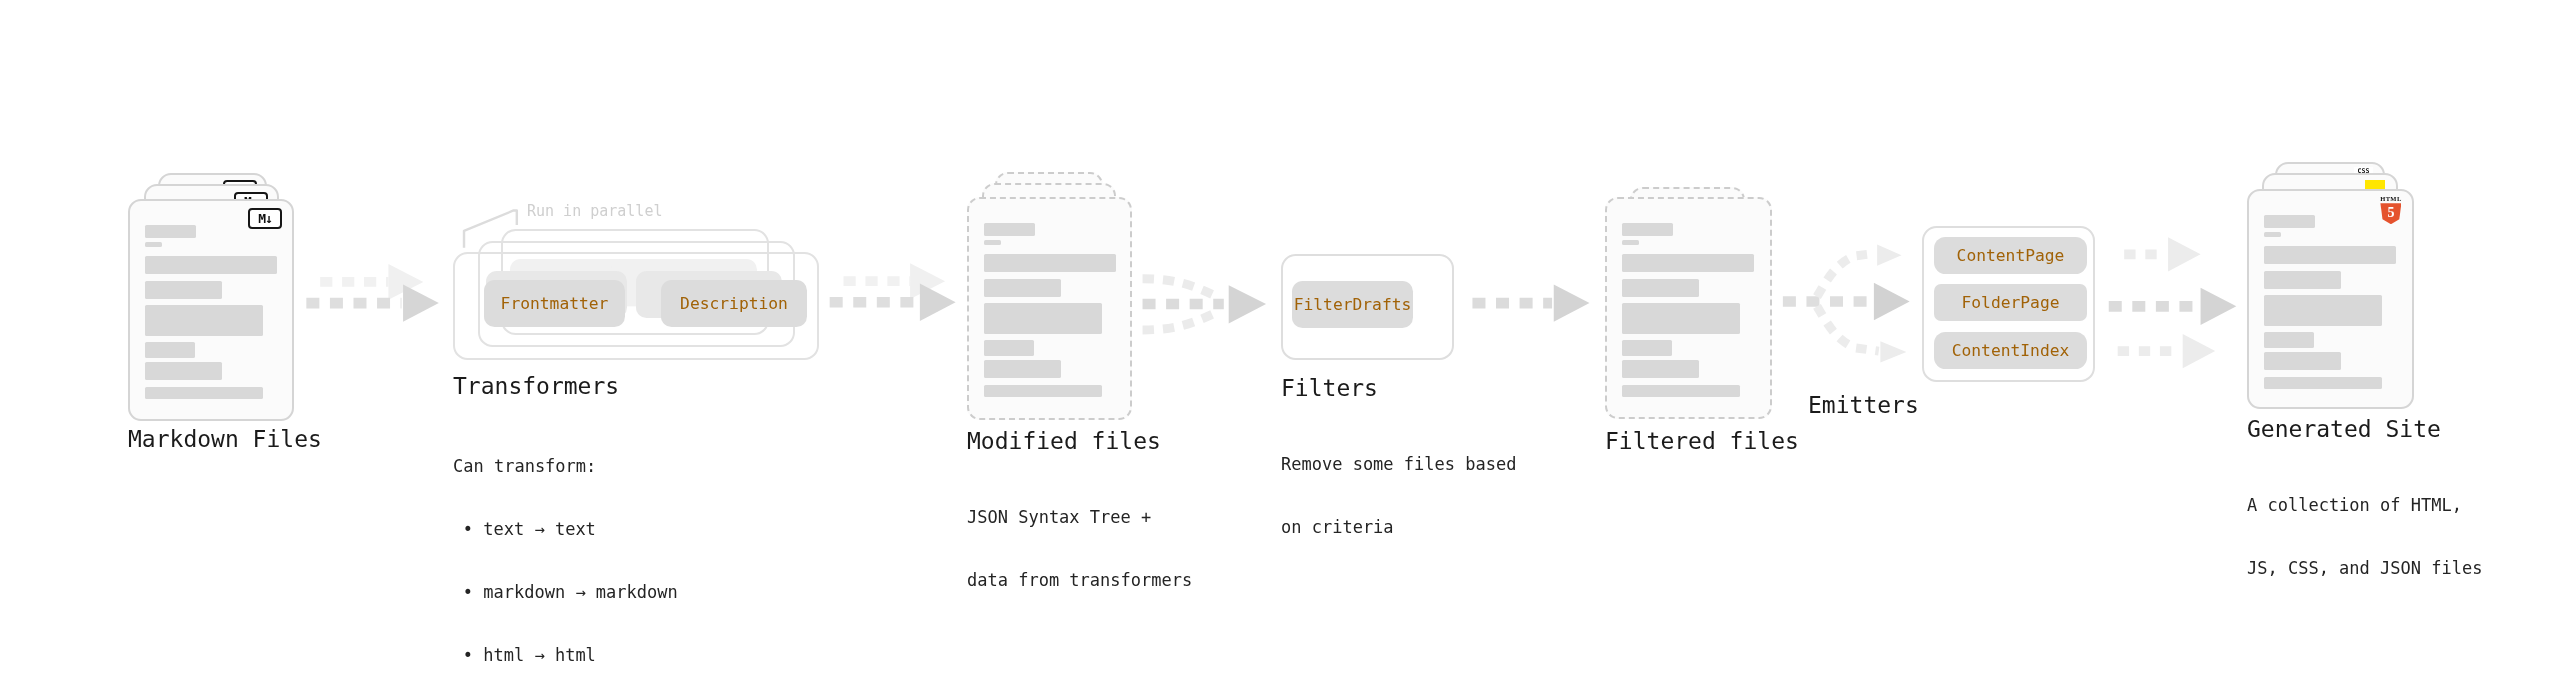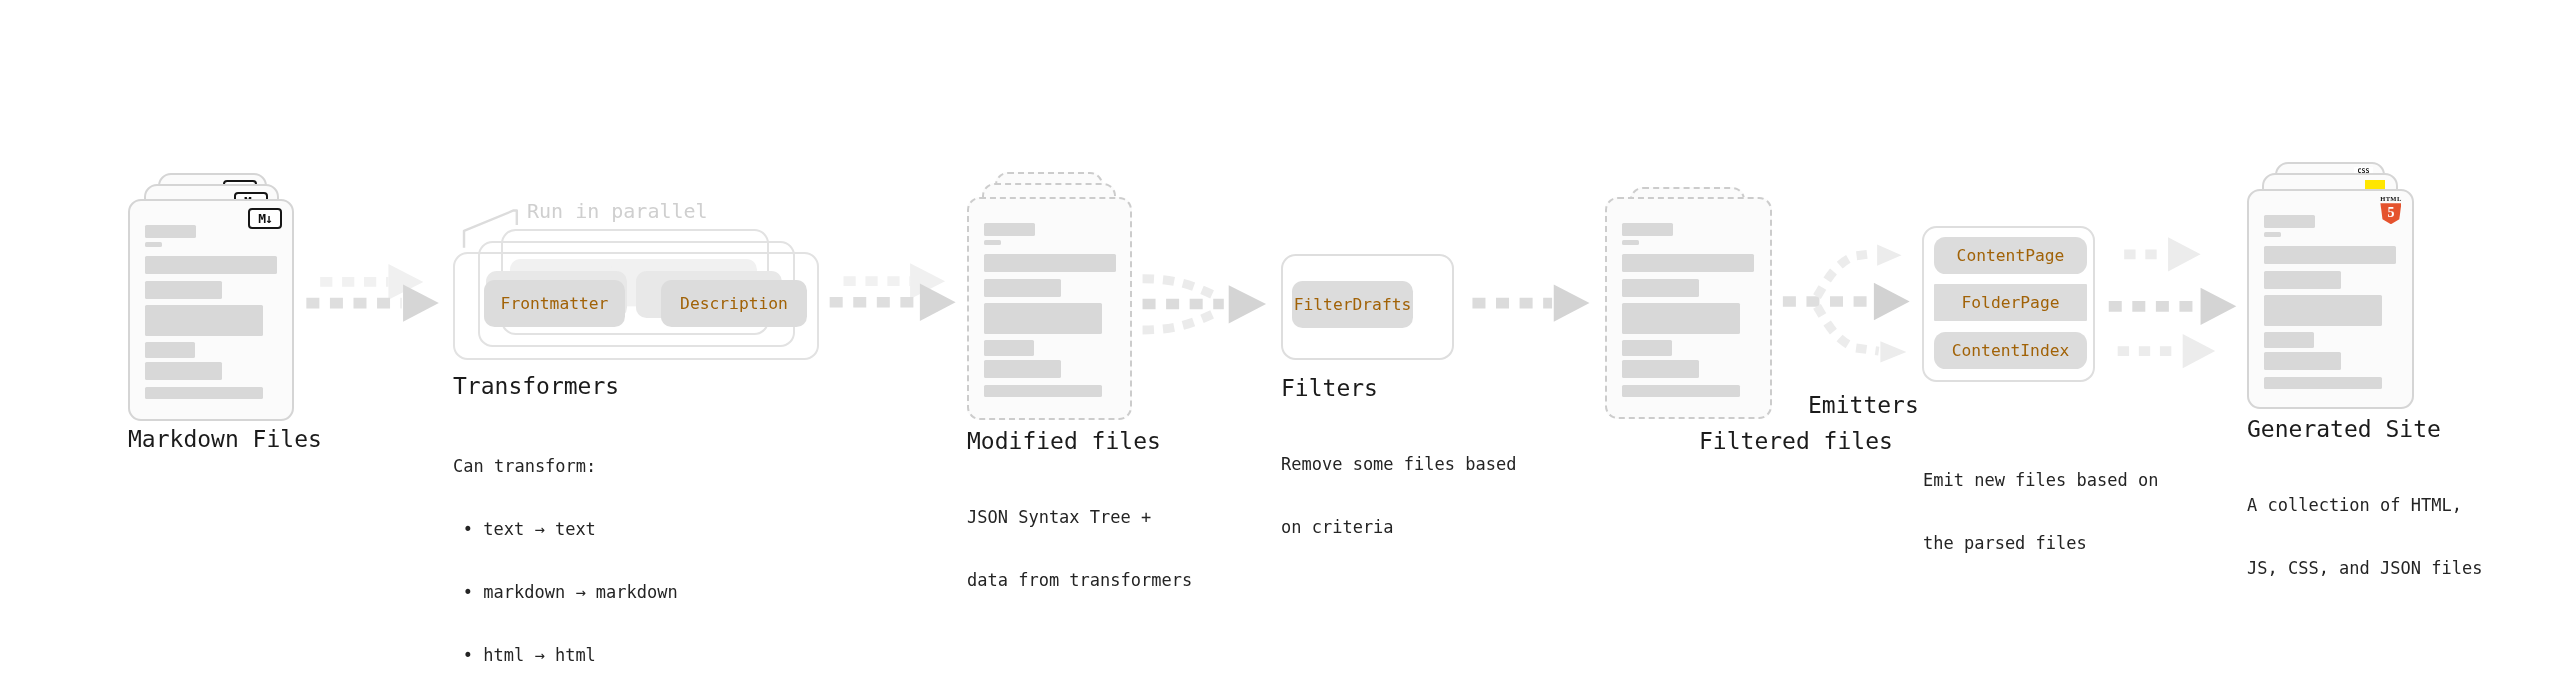--- a/index.html
+++ b/index.html
@@ -19,21 +19,21 @@
   .bars i:nth-child(3){width:132px;height:18px;margin-bottom:6.5px;}
   .bars i:nth-child(4){width:77px;height:18px;margin-bottom:6.5px;}
   .bars i:nth-child(5){width:118px;height:31px;margin-bottom:5.7px;}
   .bars i:nth-child(6){width:50px;height:16.3px;margin-bottom:4.1px;}
   .bars i:nth-child(7){width:77px;height:18px;margin-bottom:6.5px;}
   .bars i:nth-child(8){width:118px;height:12.2px;}
   
   .heading{position:absolute;font-size:23px;line-height:28px;color:#1b1b1b;white-space:pre;}
   .notes{position:absolute;font-size:17px;line-height:21px;color:#242424;white-space:pre;}
   .notes .indent{padding-left:9.8px;}
-  .annotation{position:absolute;font-size:20px;line-height:19.5px;color:#cfcfcf;white-space:pre;text-align:center;}
+  .annotation{position:absolute;font-size:15px;line-height:19.5px;color:#cfcfcf;white-space:pre;text-align:center;}
   
   .obox{position:absolute;box-sizing:border-box;border:2px solid #e2e2e2;border-radius:14.6px;background:transparent;}
   .pill{position:absolute;box-sizing:border-box;background:#dcdcdc;border-radius:10.6px;color:#a16207;
         font-size:16.3px;display:flex;align-items:center;justify-content:center;}
   .pill.g1{background:#e8e8e8;}
   .pill.g2{background:#f1f1f1;}
   
   .md-badge{position:absolute;box-sizing:border-box;width:34px;height:20.3px;border:2.4px solid #161616;border-radius:4.1px;
             background:#ffffff;color:#111;font-weight:bold;font-size:13px;letter-spacing:-0.8px;
             display:flex;align-items:center;justify-content:center;}
@@ -192,33 +192,29 @@
           <i></i>
           <i></i>
           <i></i>
           <i></i>
           <i></i>
           <i></i>
           <i></i>
         </div>
     </div>
   </div>
-  <div class="heading" style="left:1699px;top:427px;">Filtered files</div>
+  <div class="heading" style="left:1605px;top:427px;">Filtered files</div>
 
   <div>
     <div class="obox" style="left:1922px;top:226px;width:173px;height:156px;border-color:#dedede;"></div>
     <div class="pill" style="left:1934px;top:237px;width:153px;height:37px;border-radius:11.4px;">ContentPage</div>
-    <div class="pill" style="left:1934px;top:284px;width:153px;height:37px;border-radius:1px;">FolderPage</div>
+    <div class="pill" style="left:1934px;top:284px;width:153px;height:37px;border-radius:7px;">FolderPage</div>
     <div class="pill" style="left:1934px;top:332px;width:153px;height:37px;border-radius:11.4px;">ContentIndex</div>
   </div>
   <div class="heading" style="left:1808px;top:391px;">Emitters</div>
-  <div class="notes" style="left:1923px;top:428px;">
-    <div>Emit new files based on</div>
-    <div>the parsed files</div>
-  </div>
 
   <div>
     <div class="card" style="left:2275px;top:162px;width:110px;height:42px;">
       <span class="css-badge" style="right:9.8px;top:3.3px;"><span>CSS</span></span>
     </div>
     <div class="card" style="left:2262px;top:173px;width:136px;height:42px;">
       <span class="js-badge" style="right:11.4px;top:4.9px;"></span>
     </div>
     <div class="card" style="left:2247px;top:189px;width:167px;height:220px;">
       <div class="h5-icon" style="right:8.1px;top:4.1px;font-family:Liberation Serif, serif;">

